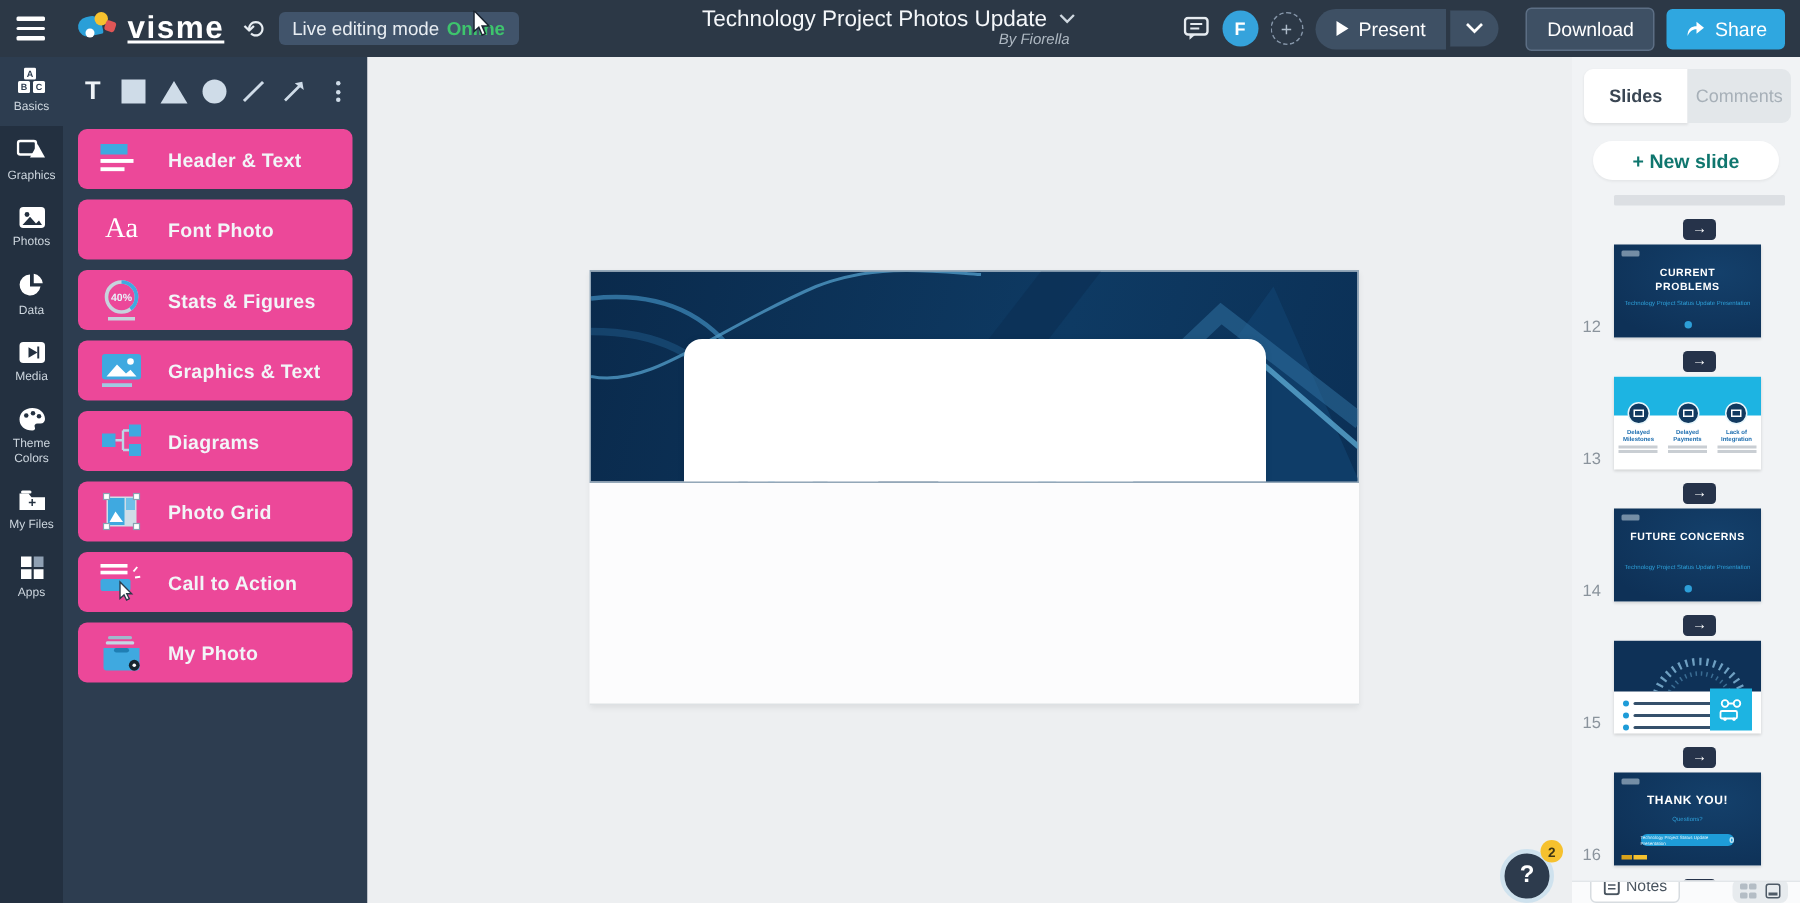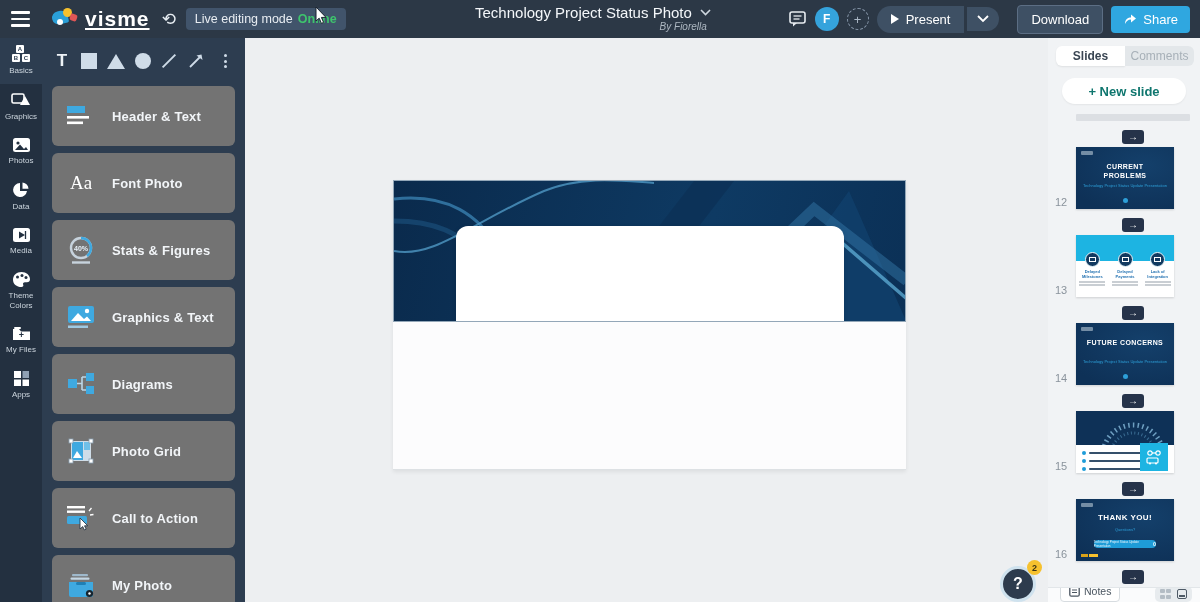--- a/index.html
+++ b/index.html
@@ -48,42 +48,42 @@
   .left-panel { width:203px; background:#2d3d50; padding:6px 10px; }
   .shape-toolbar { display:flex; align-items:center; gap:7px; height:34px; margin-bottom:8px; }
   .tool-btn { width:24px; height:24px; display:flex; align-items:center; justify-content:center; cursor:pointer; }
   .tool-t { color:#eef3f7; font-size:17px; font-weight:bold; }
   .tool-square { width:16px; height:16px; background:#cfdce8; }
   .tool-tri { width:0; height:0; border-left:9px solid transparent; border-right:9px solid transparent; border-bottom:15px solid #cfdce8; }
   .tool-circle { width:16px; height:16px; background:#cfdce8; border-radius:50%; }
   .tool-line { width:18px; height:2px; background:#cfdce8; transform:rotate(-45deg); }
   .tool-dots { display:flex; flex-direction:column; gap:2.5px; margin-left:2px; }
   .tool-dots i { width:3px; height:3px; border-radius:50%; background:#cfdce8; }
-  .block-item { background:#737373; border-radius:6px; height:60px; display:flex; align-items:center; padding-left:12px; gap:14px; margin-bottom:7px; cursor:pointer; }
+  .block-item { background:#ec4899; border-radius:6px; height:40px; display:flex; align-items:center; padding-left:12px; gap:14px; margin-bottom:7px; cursor:pointer; }
   .block-item span.lbl { color:#f2f5f8; font-size:13px; font-weight:bold; letter-spacing:.2px; }
   .bicon { width:34px; display:flex; align-items:center; justify-content:center; }
   .fontpairs-txt { color:#fff; font-size:19px; font-family:"Liberation Serif", serif; }
 
   
   .canvas { position:relative; flex:1; background:#edeff1; }
   .slide { position:absolute; left:148px; top:142px; width:513px; height:290px; background:#fcfcfd; border-bottom:1px solid #dde1e4; box-shadow:0 2px 4px rgba(0,0,0,.07); }
   .slide-image { position:relative; width:513px; height:142px; background:linear-gradient(105deg,#0a2a4c,#0e3a63 60%,#0b3056); border:1px solid #93a7b8; overflow:hidden; }
   .white-card { position:absolute; left:62px; top:45px; width:388px; height:218px; background:#fff; border-radius:12px; box-shadow:0 1px 5px rgba(0,0,0,.10); }
   .zoom-pill { position:absolute; right:63px; top:534px; width:140px; height:26px; background:#fff; border-radius:13px; box-shadow:0 1px 3px rgba(0,0,0,.12); display:flex; align-items:center; padding:0 12px; }
   .zoom-handle { width:11px; height:11px; border-radius:50%; background:#2a9fd8; cursor:pointer; }
   .zoom-dot { width:6px; height:6px; border-radius:50%; background:#7c8691; margin-left:3px; }
   .zoom-track { flex:1; height:2px; background:#5d6670; margin:0 10px 0 2px; }
   .zoom-label { font-size:12px; font-weight:bold; color:#17212b; }
   .help-btn { position:absolute; right:12px; top:528px; width:36px; height:36px; border-radius:50%; background:#2d3b4d; border:3px solid #cfe2ee; color:#fff; font-size:16px; font-weight:bold; display:flex; align-items:center; justify-content:center; cursor:pointer; }
   .help-badge { position:absolute; right:6px; top:522px; width:15px; height:15px; border-radius:50%; background:#f6c12e; color:#3c3414; font-size:9px; font-weight:bold; display:flex; align-items:center; justify-content:center; }
 
   
   .right-panel { width:152px; background:#f1f3f5; display:flex; flex-direction:column; position:relative; }
   .tabs { display:flex; margin:8px 6px 0 8px; }
-  .tab { flex:1; height:20px; display:flex; align-items:center; justify-content:center; font-size:12px; cursor:pointer; }
+  .tab { flex:1; height:36px; display:flex; align-items:center; justify-content:center; font-size:12px; cursor:pointer; }
   .tab.active { background:#fff; color:#3a4653; font-weight:bold; border-radius:6px 0 0 6px; box-shadow:0 1px 2px rgba(0,0,0,.08); }
   .tab.inactive { background:#e3e7ea; color:#a7b0b8; border-radius:0 6px 6px 0; }
   .new-slide { margin:12px 14px 0; height:26px; background:#fff; border-radius:13px; display:flex; align-items:center; justify-content:center; color:#0f766e; font-size:13px; font-weight:bold; cursor:pointer; box-shadow:0 1px 2px rgba(0,0,0,.06); }
   .thumbs { margin-top:10px; flex:1; overflow:hidden; }
   .thumb-sliver { margin-left:28px; width:114px; height:7px; background:#dcdfe3; border-radius:1px; }
   .arrow-chip { width:22px; height:14px; background:#26334a; border-radius:3px; margin:9px auto 3px; margin-left:74px; color:#fff; font-size:10px; font-weight:bold; display:flex; align-items:center; justify-content:center; cursor:pointer; line-height:1; }
   .thumb-row { position:relative; margin-left:28px; width:114px; height:62px; cursor:pointer; }
   .thumb-num { position:absolute; left:-21px; bottom:1px; font-size:11px; color:#8a939c; }
   .thumb { width:98px; height:62px; box-shadow:0 1px 2px rgba(0,0,0,.15); overflow:hidden; position:relative; background:#fff; }
   .thumb.dark { background:radial-gradient(120px 70px at 70% 30%, #14406b, #0e3157 70%); }
@@ -138,21 +138,21 @@
   <div class="undo-btn">⟳</div>
   <div class="live-badge">
     <span>Live editing mode</span>
     <b>Online</b>
   </div>
   <svg class="cursor-arrow" width="14" height="18" viewBox="0 0 14 18">
     <polygon points="1,0 1,14 4.2,11.2 6.4,16.4 8.6,15.4 6.4,10.4 11,10.4" fill="#fff" stroke="#1b2430" stroke-width="1"></polygon>
   </svg>
   <div class="title-wrap">
     <div class="title-row">
-      <span class="doc-title">Technology Project Status Photo</span>
+      <span class="doc-title">Technology Project Photos Update</span>
       <svg width="11" height="7" viewBox="0 0 11 7">
           <polyline points="1,1 5.5,5.5 10,1" fill="none" stroke="#cfd8e0" stroke-width="1.6"></polyline>
         </svg>
     </div>
     <div class="byline">By Fiorella</div>
   </div>
   <div class="top-right">
     <svg class="comment-icon" viewBox="0 0 18 16">
       <rect x="1" y="1" width="15" height="11" rx="2" fill="none" stroke="#e6ebf0" stroke-width="1.6"></rect>
       <line x1="4.5" y1="5" x2="12.5" y2="5" stroke="#e6ebf0" stroke-width="1.3"></line>

